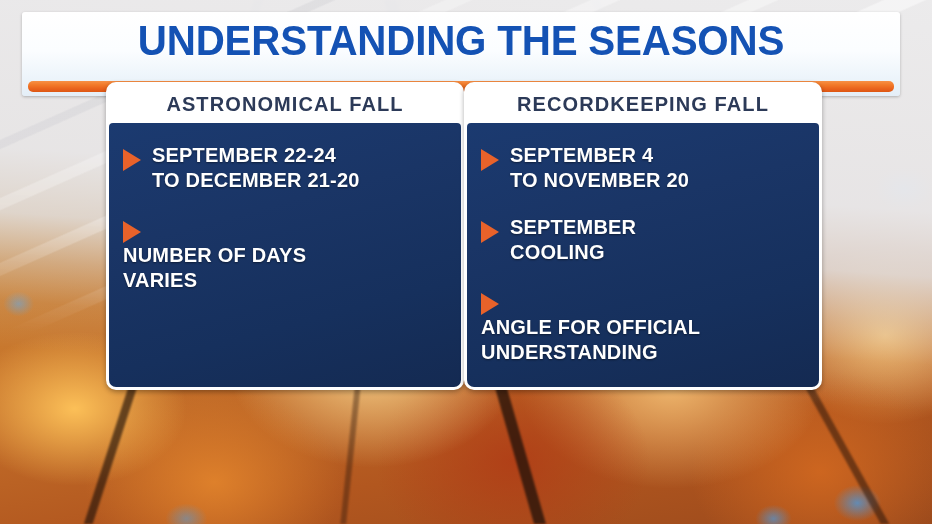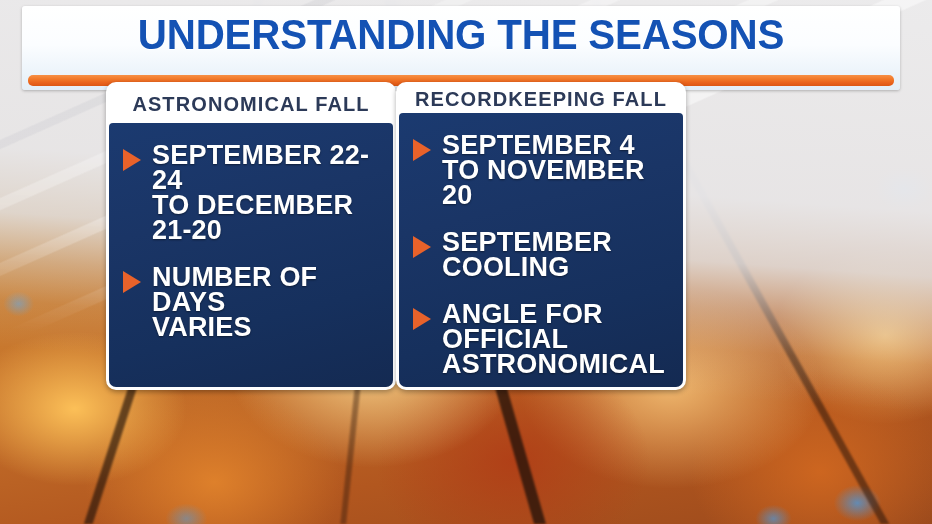--- a/index.html
+++ b/index.html
@@ -68,21 +68,21 @@
       linear-gradient(-24deg, transparent 84.0%, rgba(200,200,206,.35) 84.2%, rgba(200,200,206,.35) 85.0%, transparent 85.2%);
     opacity: .85;
     -webkit-mask-image: linear-gradient(185deg, #000 0%, #000 45%, rgba(0,0,0,.35) 58%, rgba(0,0,0,0) 68%);
             mask-image: linear-gradient(185deg, #000 0%, #000 45%, rgba(0,0,0,.35) 58%, rgba(0,0,0,0) 68%);
   }
 
   
   .title-bar {
     position: absolute;
     left: 22px;
-    top: 6px;
+    top: 12px;
     width: 878px;
     height: 84px;
     border-radius: 3px;
     background: linear-gradient(180deg, #ffffff 0%, #fbfdff 46%, #eef5fb 76%, #e4eef7 100%);
     box-shadow: 0 1px 3px rgba(0,0,0,.25);
     overflow: hidden;
   }
   .title-text {
     position: absolute;
     left: 0; right: 0;
@@ -105,21 +105,21 @@
     height: 11px;
     border-radius: 5px;
     background: linear-gradient(180deg, #f79046 0%, #f27a2a 35%, #e9621c 72%, #dc5715 100%);
   }
 
   
   .panels {
     position: absolute;
     left: 106px;
     top: 82px;
-    width: 580px;
+    width: 716px;
     height: 308px;
     display: flex;
     gap: 0;
     border-radius: 31px;
   }
   .panel {
     flex: 1 1 0;
     border-radius: 10px;
     background: #ffffff;
     border: 3px solid #ffffff;
@@ -146,33 +146,33 @@
     border-radius: 4px;
     padding: 20px 12px 10px 14px;
     box-sizing: border-box;
   }
 
   .bullet-row {
     display: flex;
     align-items: flex-start;
     margin-bottom: 22px;
   }
-  .bullet-row:last-child { margin-bottom: 0; }
+  .bullet-row:last-child { margin-bottom: 0; flex-direction: column; }
 
   .bullet-tri {
     flex: 0 0 auto;
     width: 0; height: 0;
     margin-top: 6px;
     margin-right: 11px;
     border-left: 18px solid #e8622a;
     border-top: 11px solid transparent;
     border-bottom: 11px solid transparent;
   }
   .bullet-text {
-    font-size: 27px;
+    font-size: 20px;
     line-height: 25px;
     font-weight: 700;
     color: #ffffff;
     letter-spacing: .2px;
     text-shadow: 0 1px 2px rgba(0,0,0,.45);
   }
   .bullet-text .ln { display: block; }
 </style>
 </head>
 <body>
@@ -233,21 +233,21 @@
           <span class="bullet-text">
             <span class="ln">SEPTEMBER</span>
             <span class="ln">COOLING</span>
           </span>
         </div>
 
         <div class="bullet-row">
           <span class="bullet-tri"></span>
           <span class="bullet-text">
             <span class="ln">ANGLE FOR OFFICIAL</span>
-            <span class="ln">ASTRONOMICAL</span>
+            <span class="ln">UNDERSTANDING</span>
           </span>
         </div>
 
       </div>
     </div>
 
   </div>
 </div>
 
 </body></html>

